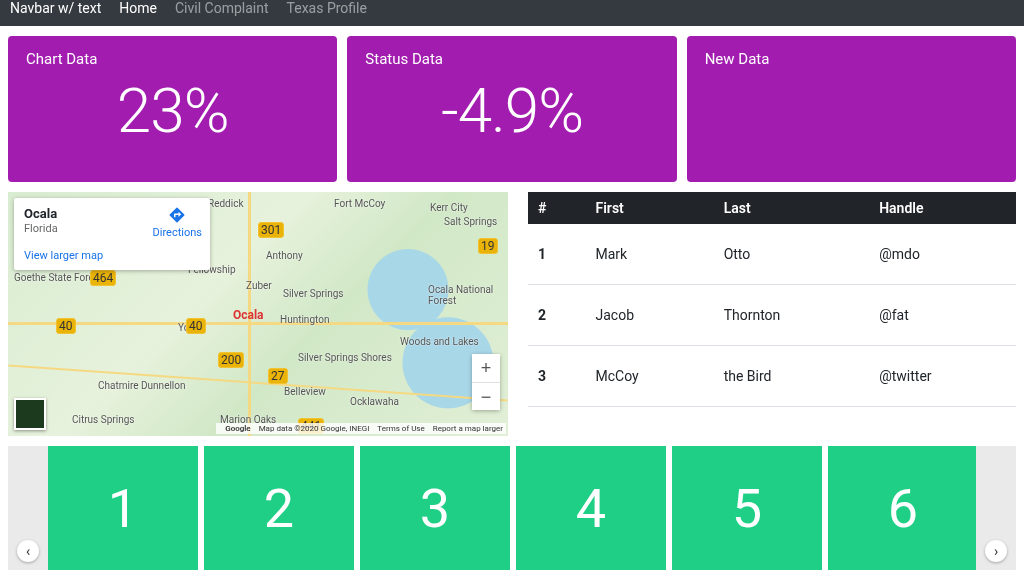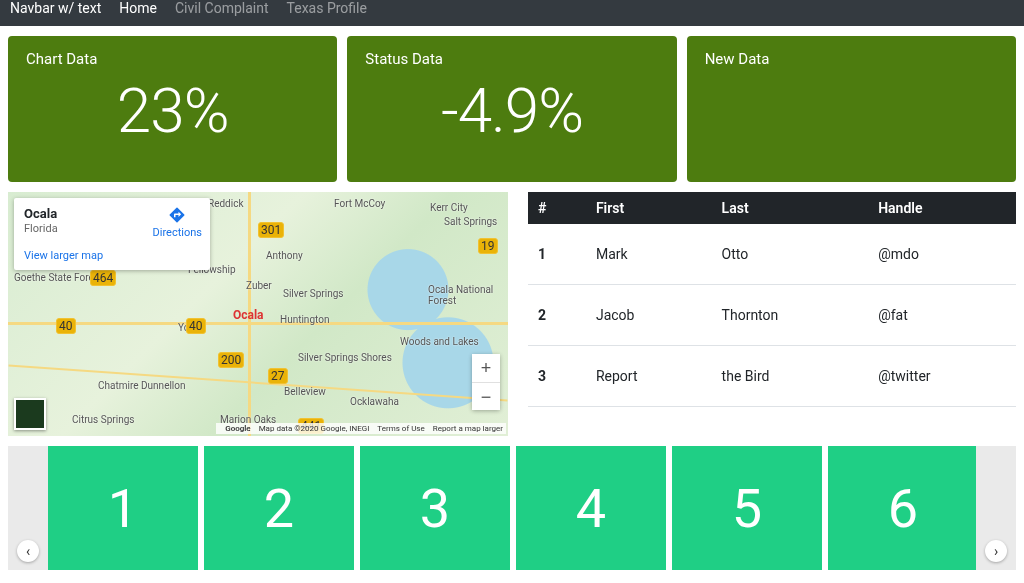--- a/index.html
+++ b/index.html
@@ -6,21 +6,21 @@
   body { font-family: -apple-system, "Segoe UI", Roboto, "Helvetica Neue", Arial, sans-serif; background: #fff; width: 1024px; height: 583px; overflow: hidden; color: #212529; }
   
   .navbar { background: #343a40; height: 26px; display: flex; align-items: flex-start; padding: 0 10px; color: #fff; font-size: 14px; }
   .navbar .brand { color: #fff; font-weight: 400; margin-right: 18px; }
   .navbar .nav-link { color: rgba(255,255,255,.5); margin-right: 18px; cursor: pointer; }
   .navbar .nav-link.active { color: #fff; }
   .navbar .spacer { flex: 1; }
   .navbar .nav-text { color: rgba(255,255,255,.55); font-size: 14px; }
   
   .cards { display: flex; gap: 10px; padding: 10px 8px 0 8px; }
-  .card { flex: 1; background: #4d7c0f; border-radius: 4px; padding: 14px 18px 20px 18px; min-height: 146px; }
+  .card { flex: 1; background: #a21caf; border-radius: 4px; padding: 14px 18px 20px 18px; min-height: 146px; }
   .card .title { color: #fff; font-size: 15px; font-weight: 400; }
   .card .value { color: #fff; font-size: 62px; font-weight: 300; letter-spacing: -1px; text-align: center; line-height: 1.4; }
   
   .middle { display: flex; gap: 20px; padding: 10px 8px 0 8px; }
   .map-wrap { width: 500px; height: 244px; position: relative; background: #d9ead3; overflow: hidden; }
   .map-bg { position:absolute; inset:0; background:
        radial-gradient(circle at 80% 40%, #a8d7e8 0 40px, transparent 41px),
        radial-gradient(circle at 88% 70%, #a8d7e8 0 45px, transparent 46px),
        linear-gradient(135deg,#d8ecd1 0%, #e7f2dc 40%, #d1e8c7 60%, #e1efd6 100%);
   }
@@ -161,21 +161,21 @@
           <td>@mdo</td>
         </tr>
         <tr>
           <td>2</td>
           <td>Jacob</td>
           <td>Thornton</td>
           <td>@fat</td>
         </tr>
         <tr>
           <td>3</td>
-          <td>Report</td>
+          <td>McCoy</td>
           <td>the Bird</td>
           <td>@twitter</td>
         </tr>
       </tbody>
     </table>
   </div>
 </div>
 
 <div class="carousel">
   <div class="car-nav left">

